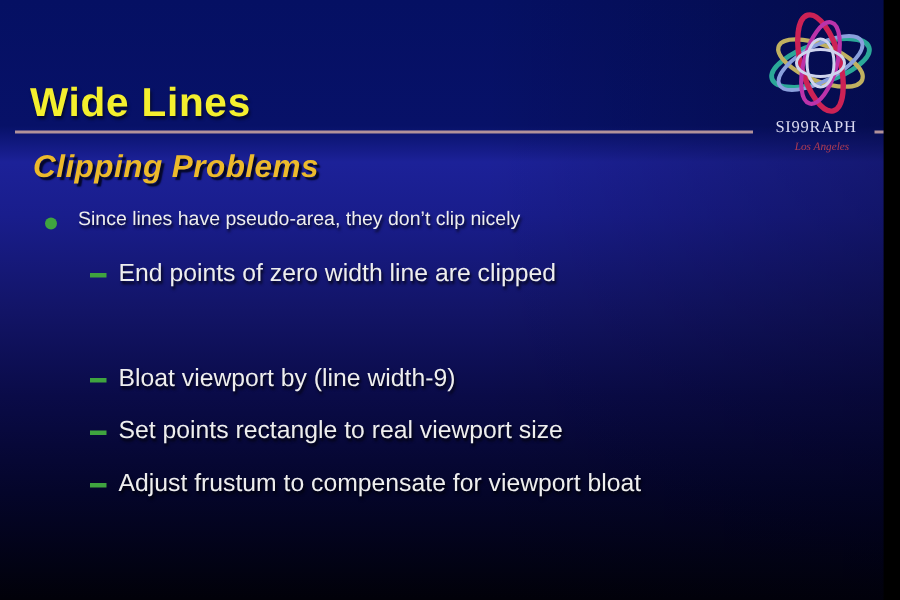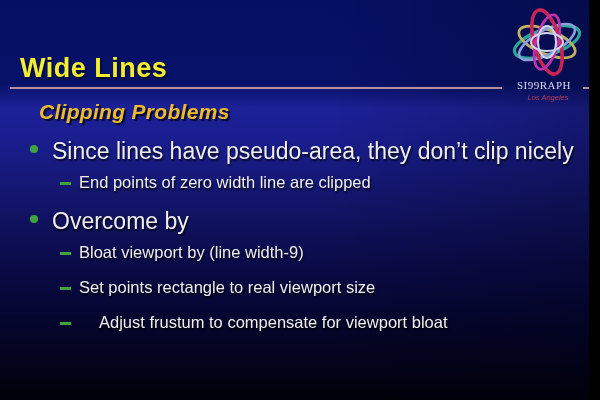--- a/index.html
+++ b/index.html
@@ -16,46 +16,46 @@
   }
   .title{
     position:absolute;left:20px;top:53px;
     font-size:27px;font-weight:bold;letter-spacing:0.5px;
     color:#f4ef2e;text-shadow:1px 2px 2px rgba(0,0,0,0.55);
     white-space:nowrap;
   }
   .rule{position:absolute;left:10px;top:87px;width:492px;height:2px;background:#b2929a;}
   .rule-dash{position:absolute;left:583px;top:87px;width:13px;height:2px;background:#b2929a;}
   .subtitle{
-    position:absolute;left:39px;top:100px;
+    position:absolute;left:22px;top:100px;
     font-size:21px;font-weight:bold;font-style:italic;letter-spacing:0.3px;
     color:#ecba2c;text-shadow:2px 2px 1px rgba(2,4,30,0.9);
     white-space:nowrap;
   }
   .row{position:absolute;display:flex;align-items:flex-start;white-space:nowrap;}
   .row .txt{
     color:#eeeeee;text-shadow:1px 2px 2px rgba(0,0,0,0.8);
   }
   .lvl1{left:30px;}
-  .lvl1 .txt{font-size:23px;margin-left:14px;}
+  .lvl1 .txt{font-size:13px;margin-left:14px;}
   .dot{width:8px;height:8px;border-radius:50%;background:#3fa43f;margin-top:7px;flex:0 0 auto;}
   .lvl2{left:60px;}
   .lvl2 .txt{font-size:16.5px;margin-left:8px;}
   .dash{width:11px;height:3px;background:#3fa43f;margin-top:9px;flex:0 0 auto;}
-  .r1{top:138px;}.r2{top:173px;}.r3{top:208px;}.r4{top:243px;}.r5{top:278px;}.r6{top:313px;gap:20px;}
+  .r1{top:138px;}.r2{top:173px;}.r3{top:208px;}.r4{top:243px;}.r5{top:278px;}.r6{top:313px;}
 
   .sig-logo{position:absolute;left:505px;top:3px;width:84px;height:76px;}
   .sig-wordmark{
     position:absolute;left:498px;top:79px;width:92px;text-align:center;
     font-family:"Liberation Serif",serif;font-size:11px;letter-spacing:0.5px;
     color:#d9d9f0;white-space:nowrap;
   }
   .sig-city{
     position:absolute;left:508px;top:93px;width:80px;text-align:center;
-    font-family:Liberation Sans, sans-serif;font-size:7.5px;font-style:italic;
+    font-family:Liberation Serif, serif;font-size:7.5px;font-style:italic;
     color:#b23c52;white-space:nowrap;
   }
   .gl-logo{position:absolute;left:501px;top:357px;width:96px;height:40px;}
   .gl-logo svg{position:absolute;left:0;top:0;}
   .gl-text{
     position:absolute;left:15px;top:7px;
     font-size:17px;font-weight:bold;letter-spacing:0.5px;
     color:#a9c9e2;text-shadow:0 1px 2px rgba(0,0,0,0.7);
   }
   .gl-mark{
@@ -75,24 +75,20 @@
   <div class="subtitle">Clipping Problems</div>
 
   <div class="row lvl1 r1">
     <span class="dot"></span>
     <span class="txt">Since lines have pseudo-area, they don’t clip nicely</span>
   </div>
   <div class="row lvl2 r2">
     <span class="dash"></span>
     <span class="txt">End points of zero width line are clipped</span>
   </div>
-  <div class="row lvl1 r3">
-    <span class="dot"></span>
-    <span class="txt">Overcome by</span>
-  </div>
   <div class="row lvl2 r4">
     <span class="dash"></span>
     <span class="txt">Bloat viewport by (line width-9)</span>
   </div>
   <div class="row lvl2 r5">
     <span class="dash"></span>
     <span class="txt">Set points rectangle to real viewport size</span>
   </div>
   <div class="row lvl2 r6">
     <span class="dash"></span>

